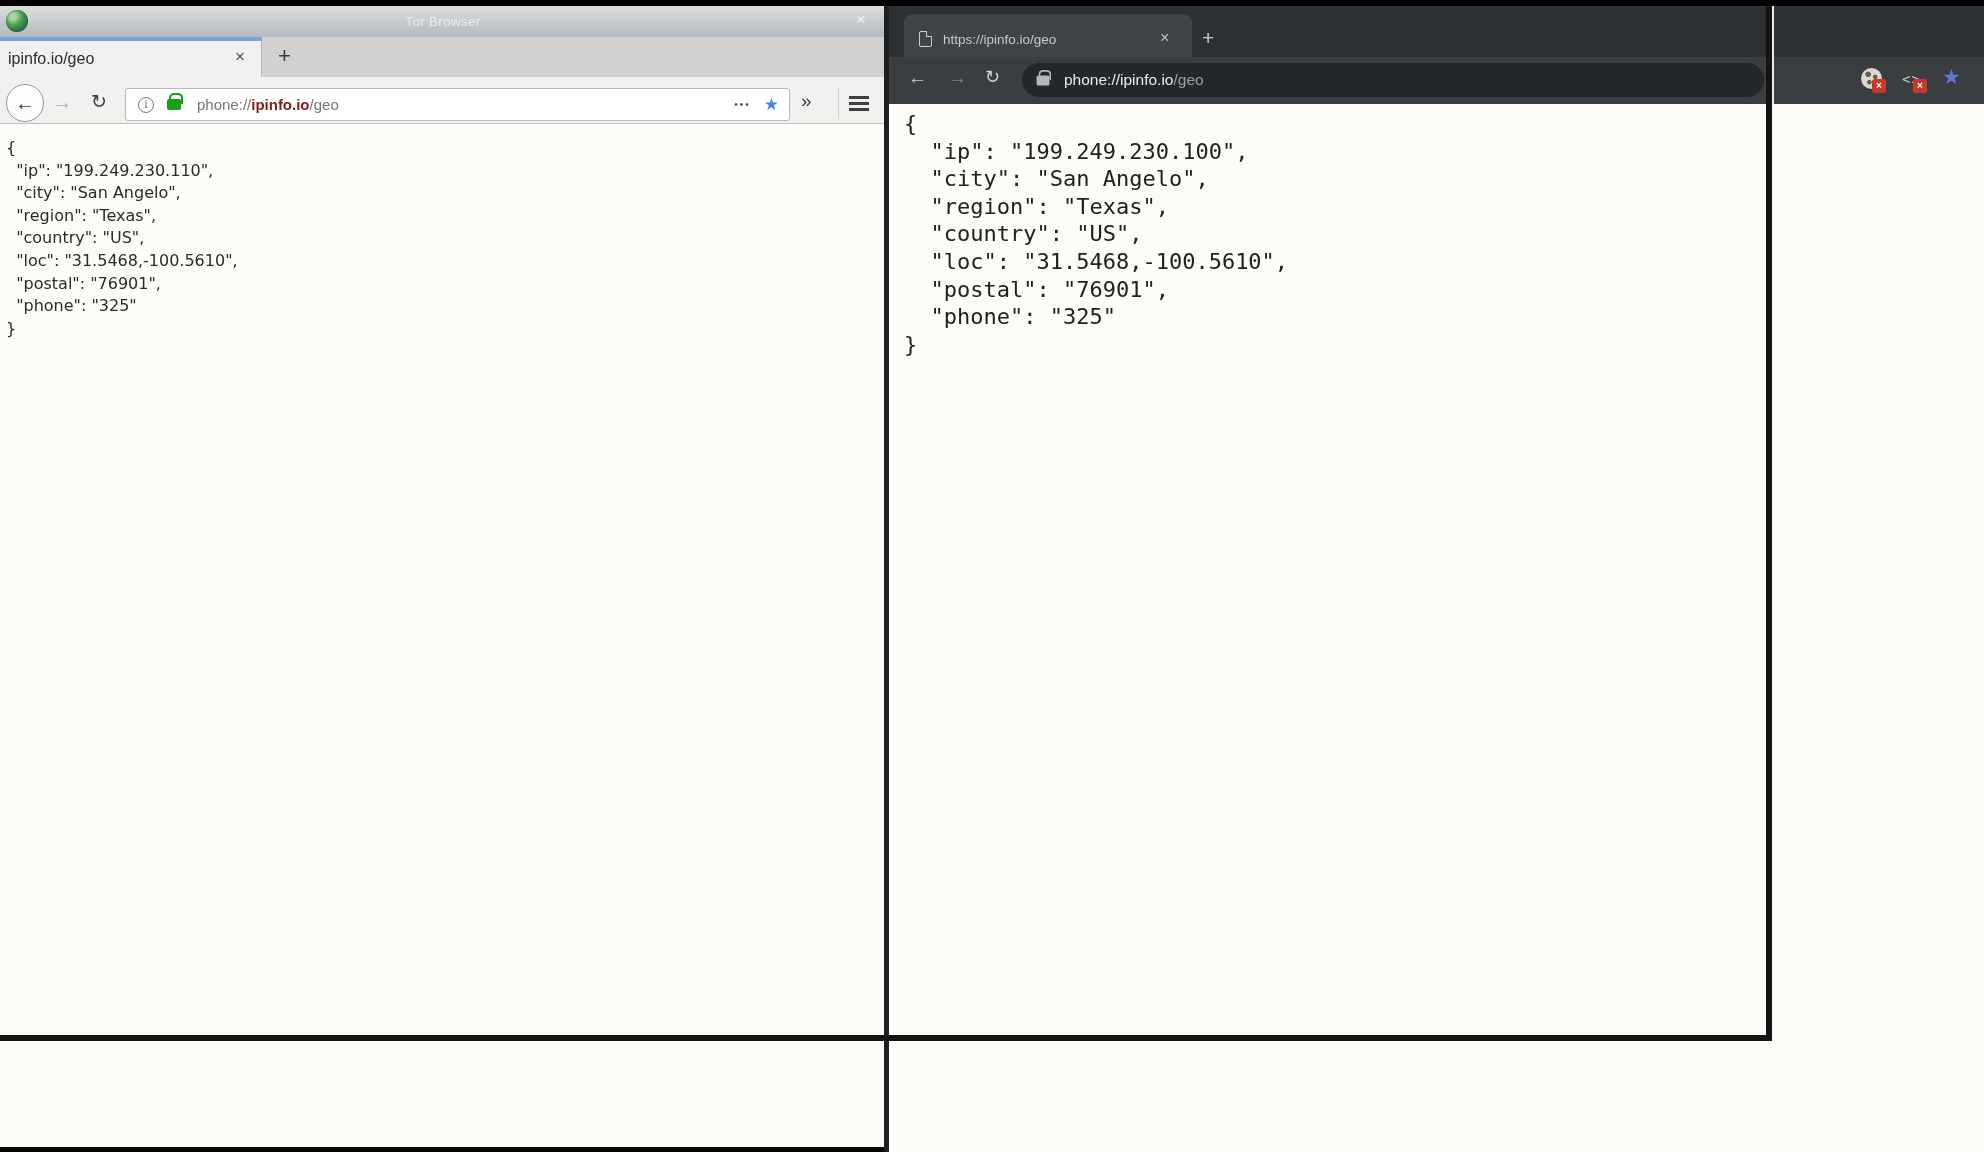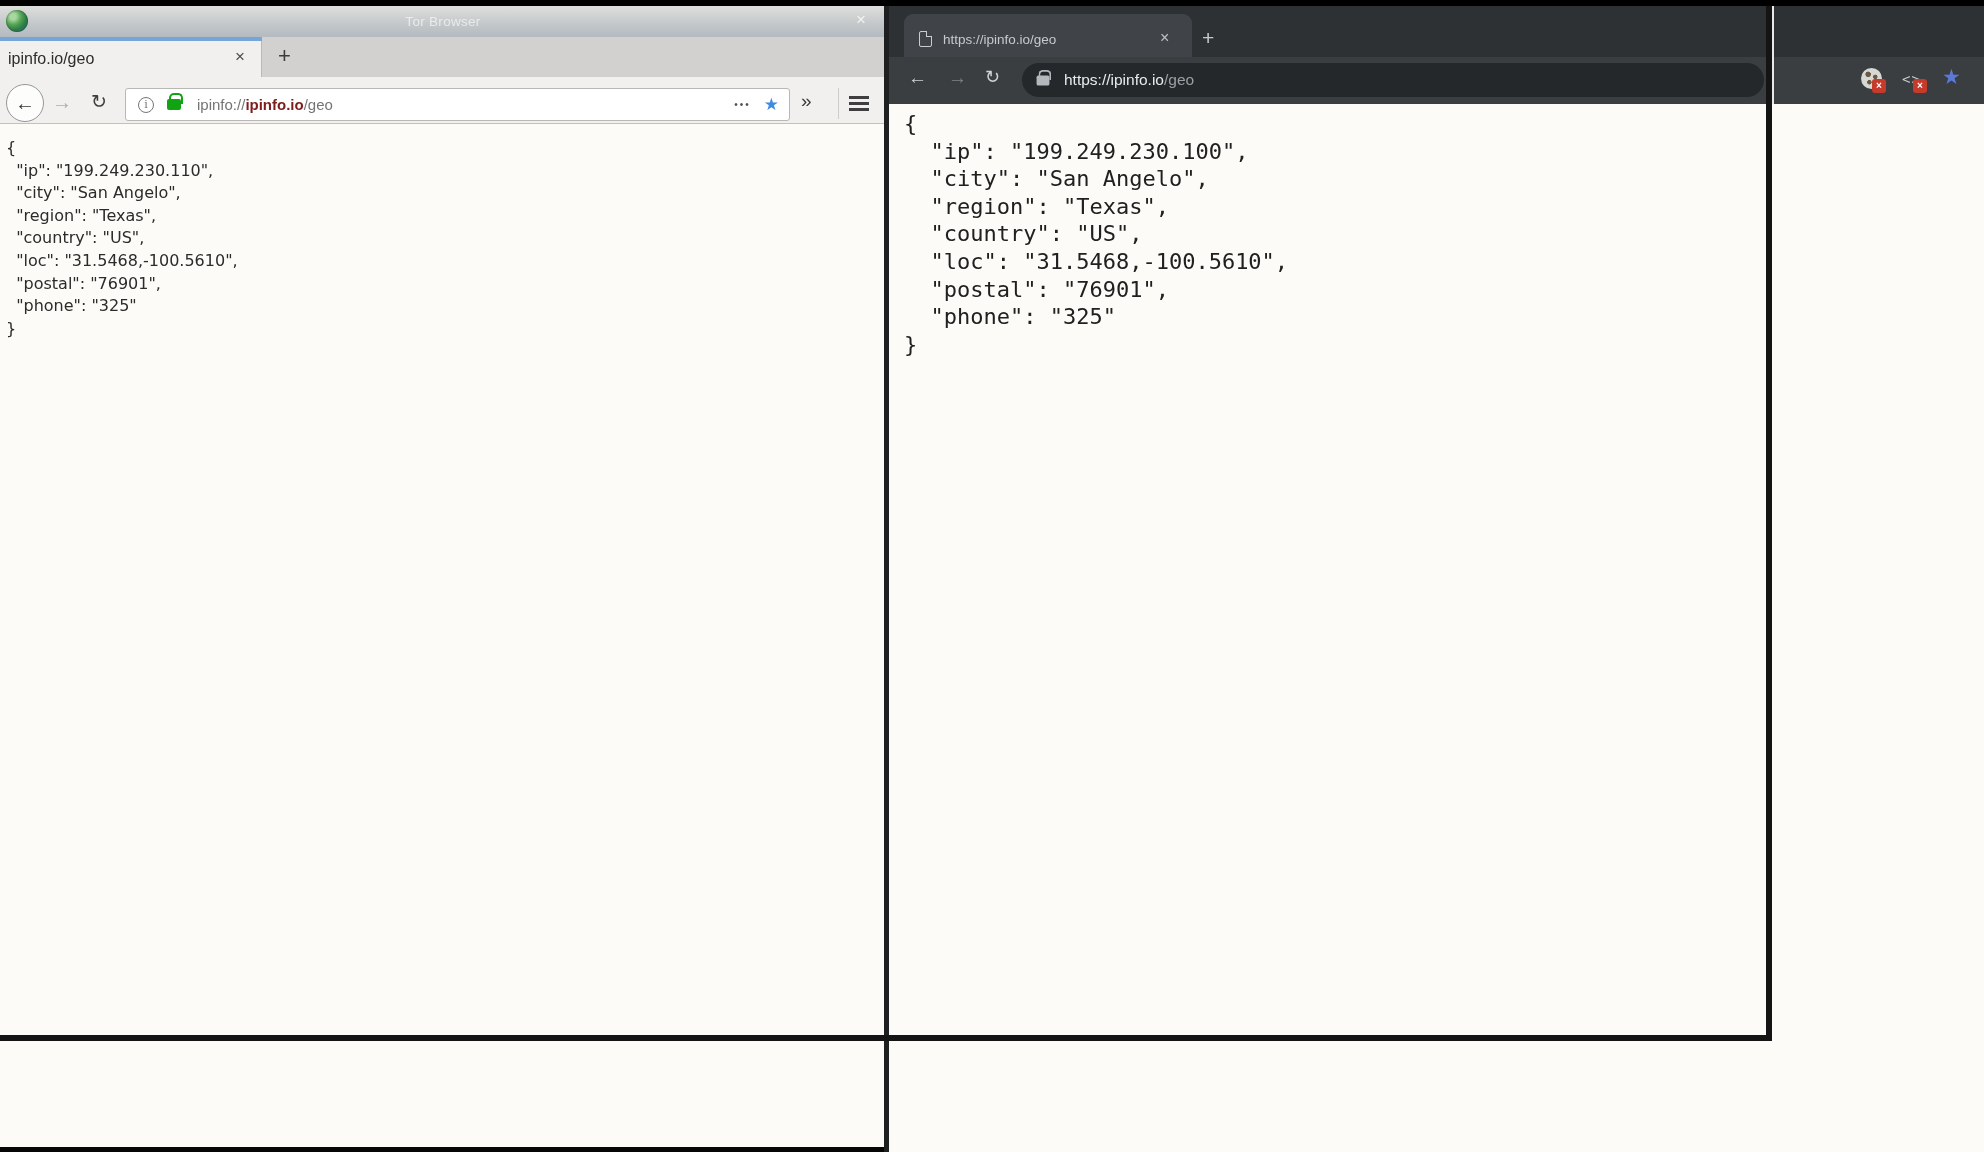--- a/index.html
+++ b/index.html
@@ -129,21 +129,21 @@
   <div class="abs ff-newtab">+</div>
 
   <div class="abs ff-toolbar"></div>
   <div class="abs ff-back">←</div>
   <div class="abs ff-fwd">→</div>
   <div class="abs ff-reload">↻</div>
 
   <div class="abs ff-urlbar">
     <div class="ff-info">i</div>
     <div class="lock ff-lock"></div>
-    <div class="ff-url"><span>ipinfo://</span><b>ipinfo.io</b><span>/geo</span></div>
+    <div class="ff-url"><span>phone://</span><b>ipinfo.io</b><span>/geo</span></div>
     <div class="ff-dots">•••</div>
     <div class="ff-star">★</div>
   </div>
 
   <div class="abs ff-overflow">»</div>
   <div class="abs ff-sep"></div>
   <div class="abs ff-menu"></div>
 
   <div class="abs ff-content"></div>
   <pre class="abs ff-json">{
@@ -165,21 +165,21 @@
     <div class="abs cr-tab-close">×</div>
     <div class="abs cr-newtab">+</div>
 
     <div class="abs cr-toolbar"></div>
     <div class="abs cr-back">←</div>
     <div class="abs cr-fwd">→</div>
     <div class="abs cr-reload">↻</div>
 
     <div class="abs cr-pill">
       <div class="lock cr-lock"></div>
-      <div class="cr-url"><span style="color:#e8eaec">https://ipinfo.io</span><span>/geo</span></div>
+      <div class="cr-url"><span style="color:#e8eaec">phone://ipinfo.io</span><span>/geo</span></div>
     </div>
 
     <div class="abs ext-btn cookie">
       <div class="cookie-body"></div>
       <div class="badge">×</div>
     </div>
     <div class="abs ext-btn code-ext">
       <div class="code-glyph">&lt;&gt;</div>
       <div class="badge">×</div>
     </div>

